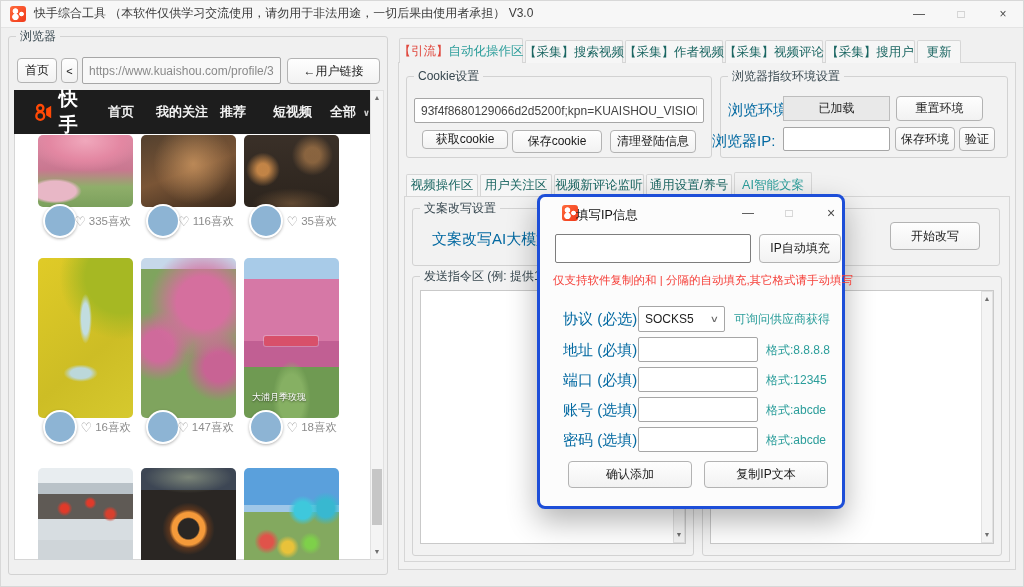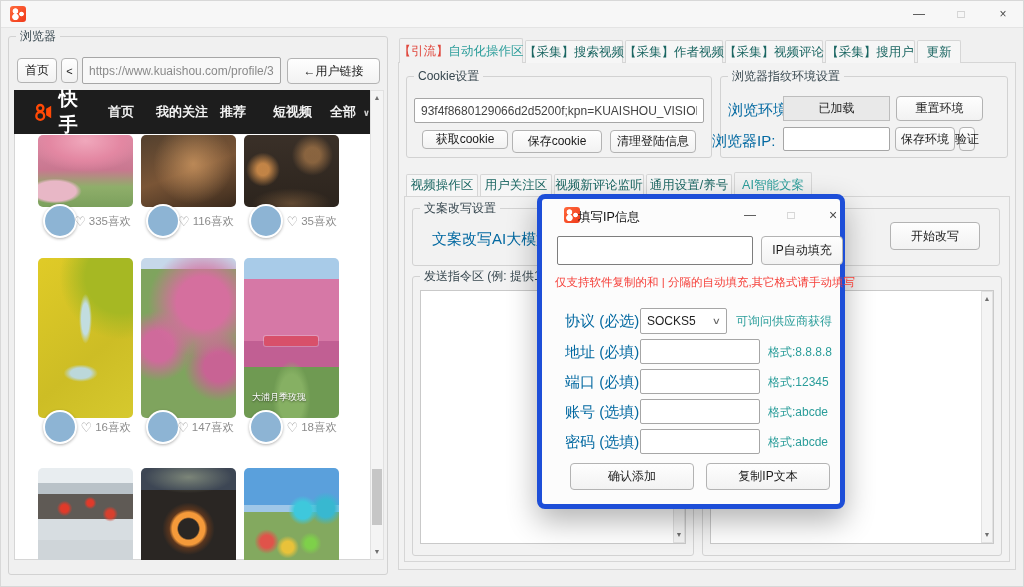--- a/index.html
+++ b/index.html
@@ -46,21 +46,21 @@
                linear-gradient(180deg,#9cc0dd 0 55%,#c9d6de 55% 70%,#74садc 70%);
     background-color:#8db4d4;cursor:pointer}
   .likes{font-size:11.5px;color:#8c8c8c}
   .heart{font-size:13px;color:#9e9e9e;line-height:1}
   
   .scroll{background:#f4f4f4;border:1px solid #e1e1e1}
   .sarrow{position:absolute;left:0;width:100%;text-align:center;font-size:7px;color:#6f6f6f;line-height:10px}
   .sthumb{position:absolute;left:1px;right:1px;background:#c6c6c6}
   .ta{background:#fff;border:1px solid #c9c9c9;resize:none;outline:none;font-family:inherit}
   
-  .modal{background:#fcfcfc;border:5px solid #1d4ed8;border-radius:8px;box-shadow:0 12px 30px rgba(0,0,0,.30);z-index:10}
+  .modal{background:#fcfcfc;border:3px solid #1d4ed8;border-radius:8px;box-shadow:0 12px 30px rgba(0,0,0,.30);z-index:10}
   .modal .winbtn{width:34px;height:24px}
   .warn{font-size:11.5px;color:#f5403a;white-space:nowrap}
   .selectbox{background:#fff;border:1px solid #a6a6a6;border-radius:2px;display:flex;align-items:center;font-size:12px;color:#222;padding:0 6px;justify-content:space-between;cursor:pointer}
   .caret{font-size:9px;color:#666;transform:scaleX(1.4)}
   .window-edge{border:1px solid #d8d8d8;pointer-events:none;left:0;top:0;width:1024px;height:587px;z-index:20}
   
   .t1{background:radial-gradient(ellipse 85% 60% at 50% 8%,#f0a8bc 0%,#e387a2 45%,transparent 72%),
        radial-gradient(ellipse 40% 25% at 18% 78%,#e8b7c6 0 55%,transparent 70%),
        linear-gradient(180deg,#d98ba4 0%,#c97790 48%,#8fae6a 72%,#7ba05c 100%)}
   .t2{background:radial-gradient(ellipse 60% 80% at 55% 40%,rgba(232,172,110,.6),transparent 70%),
@@ -93,20 +93,21 @@
        radial-gradient(circle at 70% 82%,#7ed04a 0 5%,transparent 11%),
        linear-gradient(180deg,#5aa0dc 0 40%,#9fc7e8 40% 48%,#83a95f 48%)}
   .overlaytext{font-size:9px;color:#fff;text-shadow:0 1px 2px rgba(0,0,0,.6);white-space:nowrap}
   .banner{background:#d8506a;border-radius:2px;box-shadow:0 0 0 1px rgba(255,255,255,.25)}
 </style>
 </head>
 <body>
 
 <div class="abs titlebar">
   <div class="appicon"></div>
+  <div class="titletext">快手综合工具 （本软件仅供学习交流使用，请勿用于非法用途，一切后果由使用者承担） V3.0</div>
   <div class="winctl">
     <div class="winbtn">—</div>
     <div class="winbtn dim">□</div>
     <div class="winbtn">×</div>
   </div>
 </div>
 
 <div class="abs gbox" style="left:8px;top:36px;width:380px;height:539px"></div>
 <div class="abs glabel" style="left:16px;top:29px">浏览器</div>
 
@@ -204,21 +205,21 @@
 <button class="abs btn" style="left:610px;top:130px;width:86px;height:23px">清理登陆信息</button>
 
 <div class="abs gbox" style="left:720px;top:76px;width:288px;height:82px"></div>
 <div class="abs glabel onpanel" style="left:728px;top:69px">浏览器指纹环境设置</div>
 <div class="abs lbl" style="left:728px;top:101px">浏览环境:</div>
 <div class="abs statusbox" style="left:783px;top:96px;width:107px;height:25px">已加载</div>
 <button class="abs btn" style="left:896px;top:96px;width:87px;height:25px">重置环境</button>
 <div class="abs lbl" style="left:712px;top:132px">浏览器IP:</div>
 <input class="abs inp" style="left: 783px; top: 127px; width: 107px; height: 24px;">
 <button class="abs btn" style="left:895px;top:127px;width:60px;height:24px">保存环境</button>
-<button class="abs btn" style="left:959px;top:127px;width:16px;height:24px">验证</button>
+<button class="abs btn" style="left:959px;top:127px;width:36px;height:24px">验证</button>
 
 <div class="abs panel" style="left:404px;top:196px;width:606px;height:366px"></div>
 <div class="abs tab" style="left:406px;top:174px;width:72px;height:22px">视频操作区</div>
 <div class="abs tab" style="left:480px;top:174px;width:72px;height:22px">用户关注区</div>
 <div class="abs tab" style="left:554px;top:174px;width:90px;height:22px">视频新评论监听</div>
 <div class="abs tab" style="left:646px;top:174px;width:86px;height:22px">通用设置/养号</div>
 <div class="abs tab active" style="left:734px;top:172px;width:78px;height:25px;color:#2a9d9a">AI智能文案</div>
 
 <div class="abs gbox" style="left:412px;top:208px;width:588px;height:58px"></div>
 <div class="abs glabel onpanel" style="left:420px;top:201px">文案改写设置</div>

